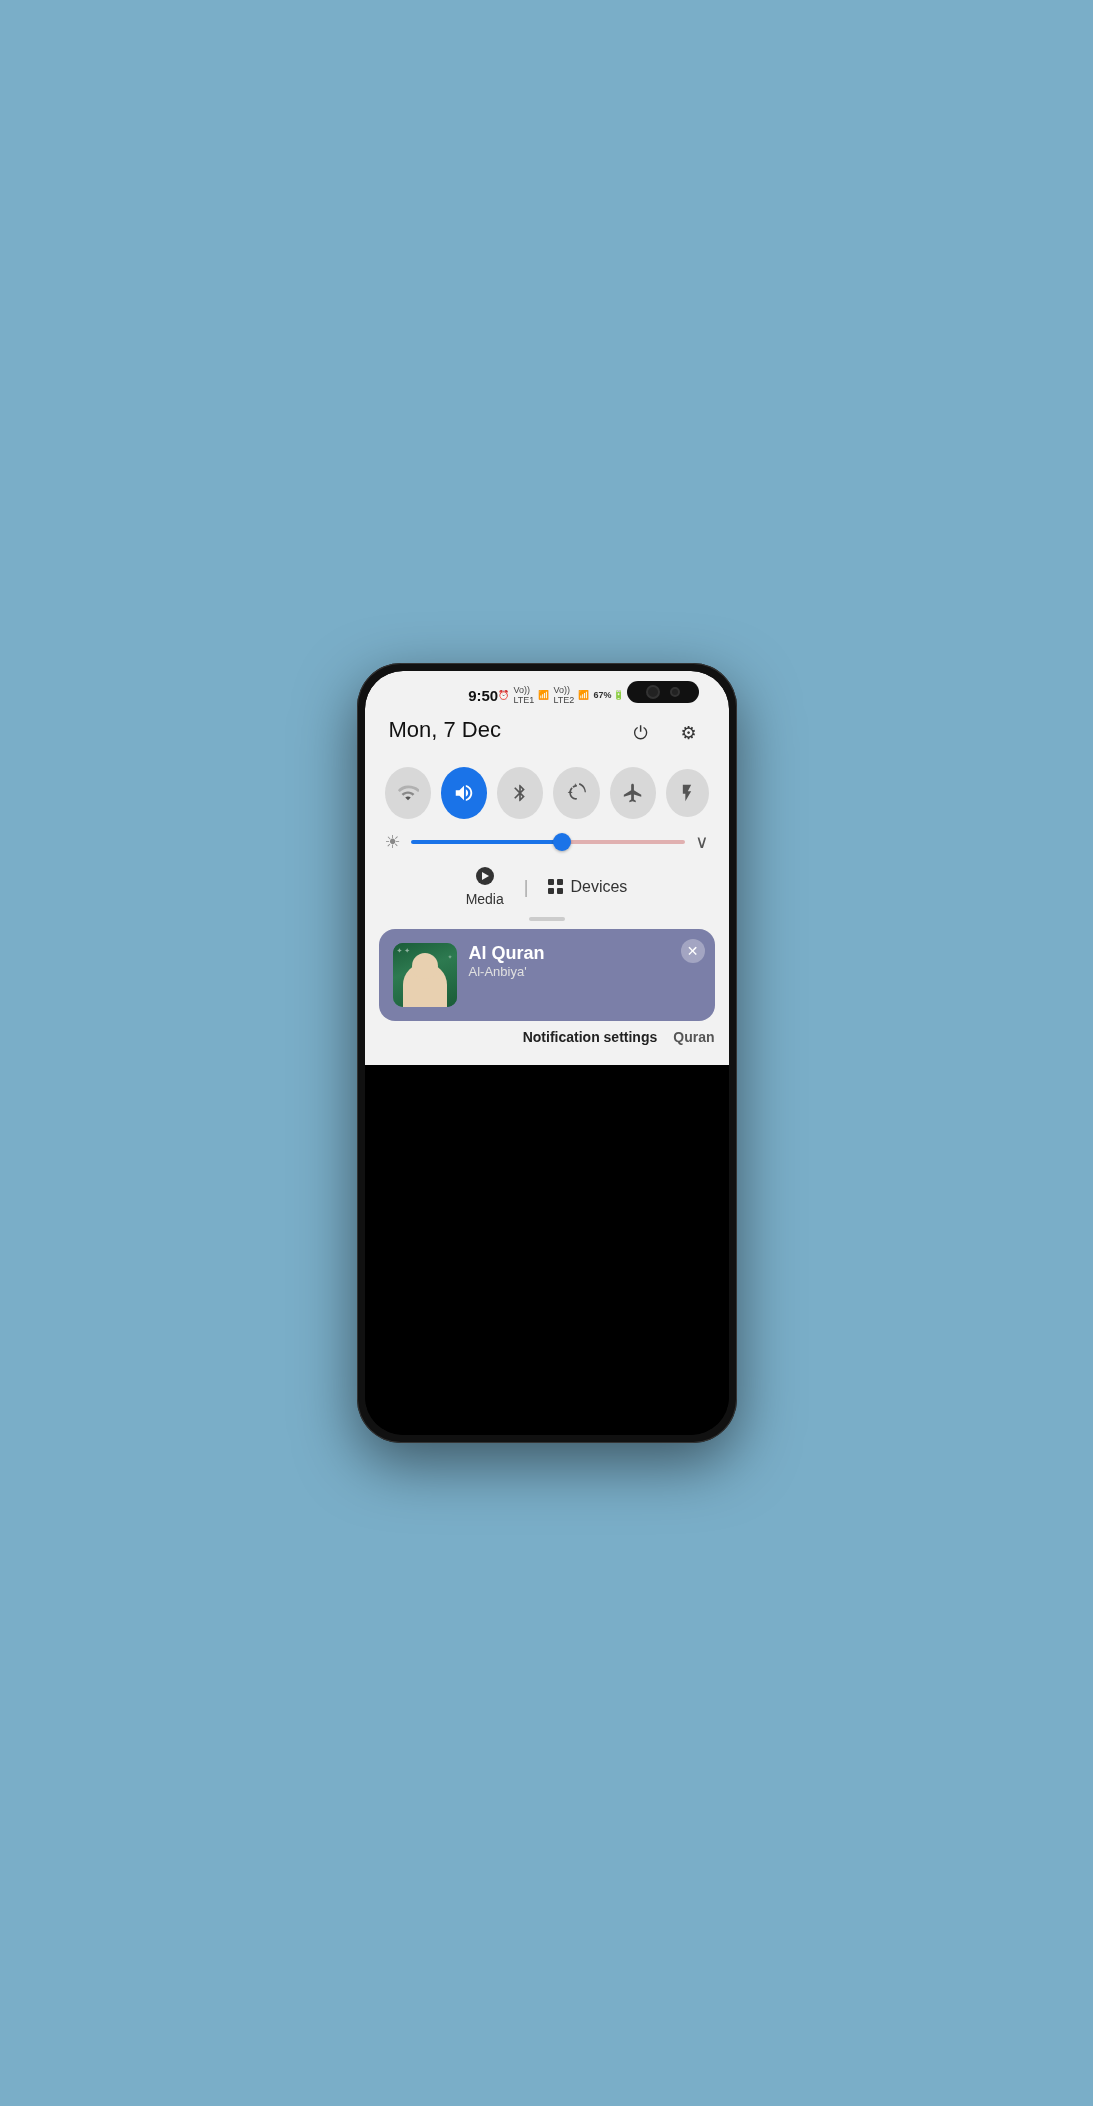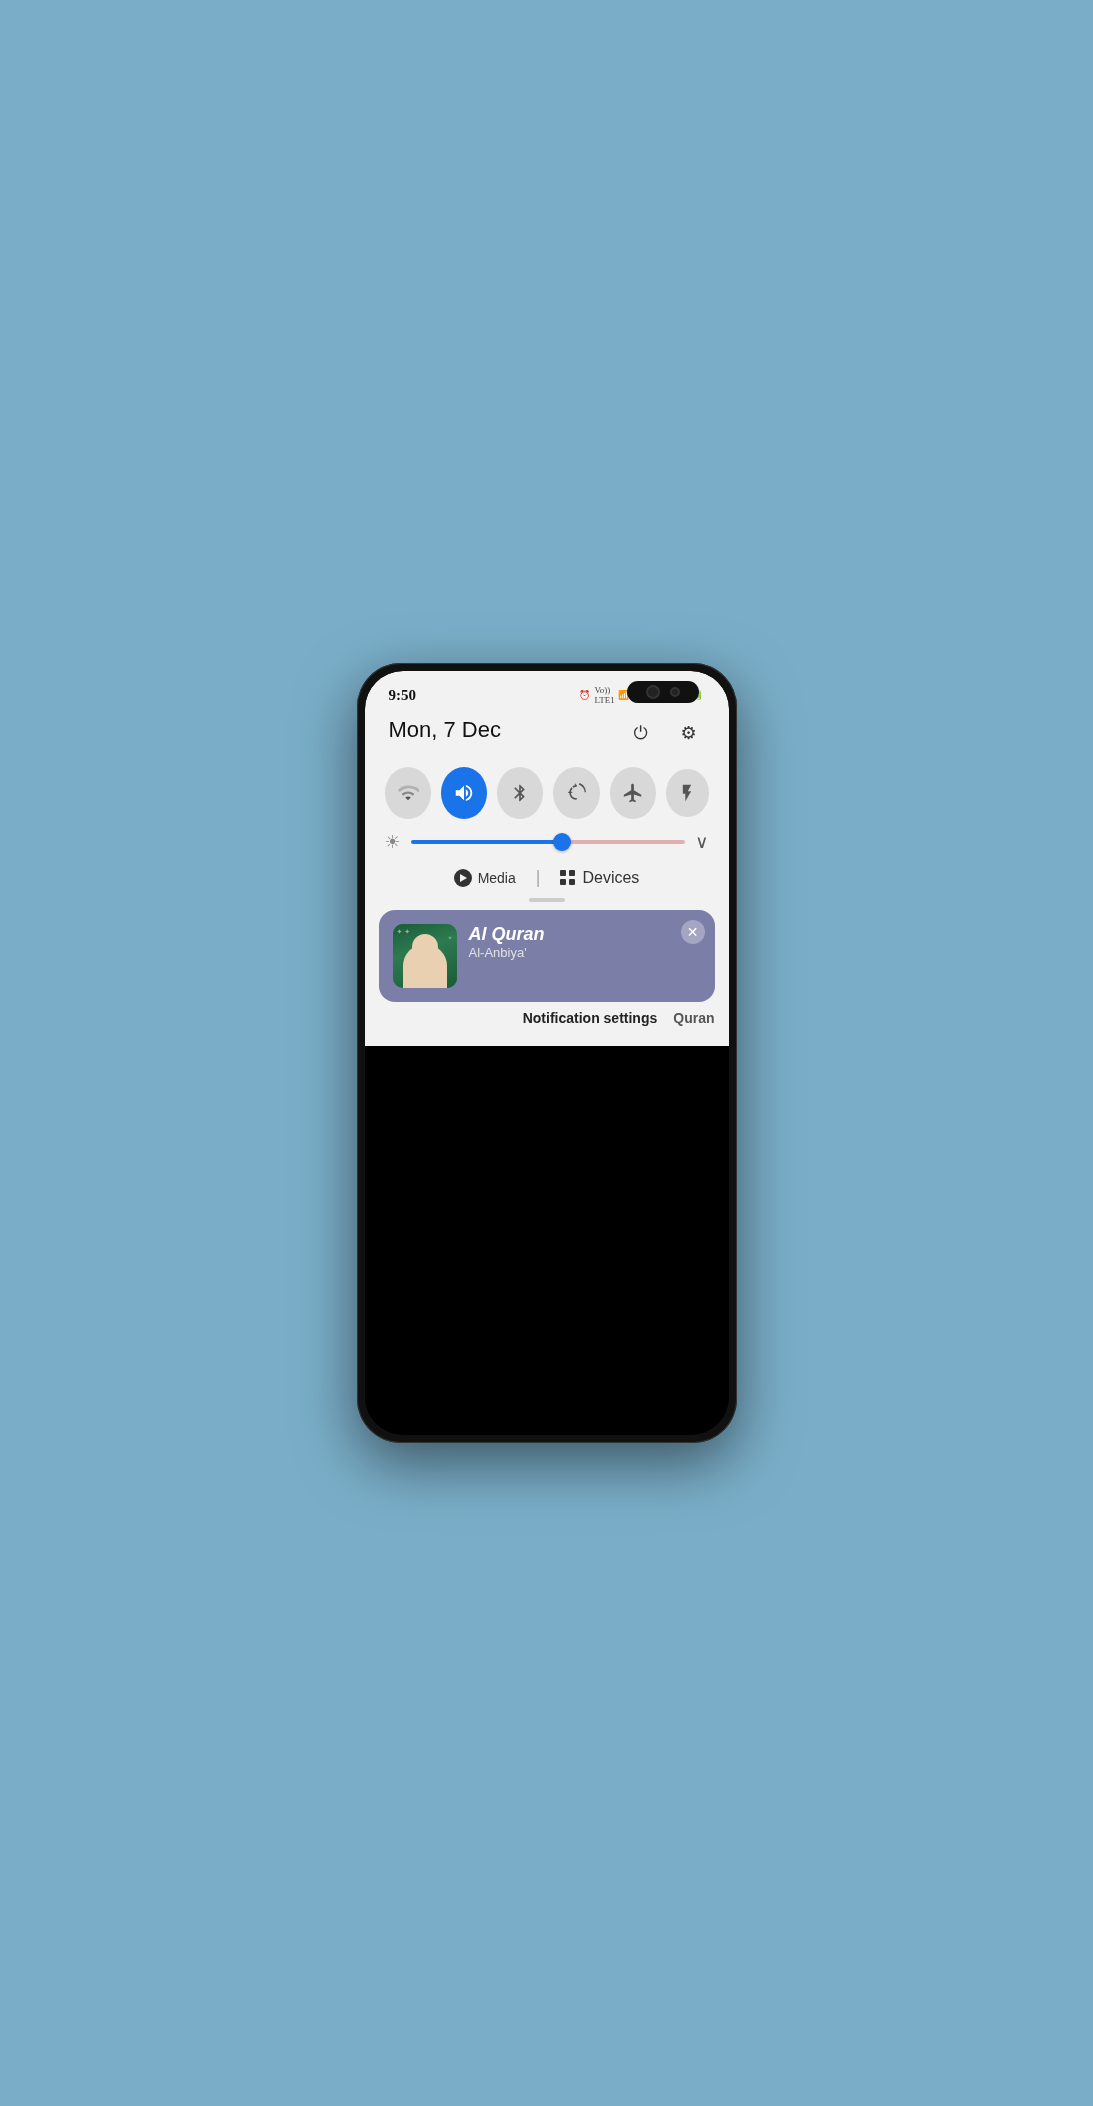--- a/index.html
+++ b/index.html
@@ -90,24 +90,23 @@
       left: 0;
       right: 0;
       background: #f2f2f2;
       border-radius: 38px 38px 0 0;
       padding: 0 0 16px 0;
       z-index: 5;
     }
 
     .status-bar {
       display: flex;
-      justify-content: space-between;
+      justify-content: center;
       align-items: center;
       padding: 14px 24px 6px 24px;
-      font-family: Liberation Serif, serif;
     }
 
     .status-time {
       font-size: 15px;
       font-weight: 600;
       color: #111;
     }
 
     .status-icons {
       display: flex;
@@ -240,20 +239,21 @@
       padding: 6px 20px 4px 20px;
     }
 
     .media-tab {
       display: flex;
       align-items: center;
       gap: 6px;
       font-size: 14px;
       color: #333;
       cursor: pointer;
+      flex-direction: column;
     }
 
     .media-tab .play-icon {
       width: 18px;
       height: 18px;
       background: #333;
       border-radius: 50%;
       display: flex;
       align-items: center;
       justify-content: center;
@@ -346,21 +346,20 @@
     }
 
     .notif-text {
       flex: 1;
     }
 
     .notif-title {
       font-size: 18px;
       font-weight: 600;
       color: #fff;
-      font-style: italic;
     }
 
     .notif-subtitle {
       font-size: 13px;
       color: #e0e0e0;
       margin-top: 0;
     }
 
     .notif-close-btn {
       position: absolute;

